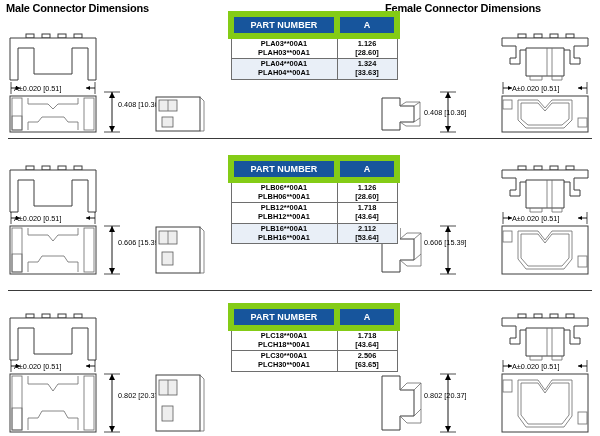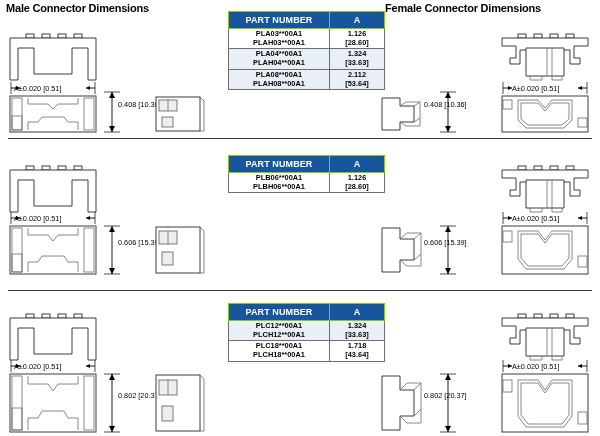--- a/index.html
+++ b/index.html
@@ -26,21 +26,21 @@
 
   
   .ptable{
     position:absolute;border-collapse:collapse;
     background:#fff;border:1px solid #5b5b5b;
     font-size:7.4px;font-weight:bold;
   }
   .ptable th{
     background:#17559c;color:#fff;font-size:9px;font-weight:bold;
     letter-spacing:.1px;padding:3px 2px;text-align:center;
-    border:1px solid #84cc16;
+    border:6px solid #84cc16;
   }
   .ptable th.col-pn{width:96px;}
   .ptable th.col-a{width:50px;}
   .ptable td{
     border:1px solid #6e6e6e;padding:1px 2px;text-align:center;
     line-height:1.18;vertical-align:middle;
   }
   .ptable tr.alt td{background:#e9eff7;text-align:center;}
   .pn-cell span{display:block;white-space:nowrap;}
   .a-cell .inch{display:block;}
@@ -134,21 +134,21 @@
     </svg>
   </div>
   <div class="dwg" style="left:440px;top:92px;">
     <svg width="16" height="40" viewBox="0 0 16 40">
       <path class="arrowline" d="M8,0 L8,40"></path>
       <path d="M8,0 L5,6 L11,6 Z" fill="#000"></path>
       <path d="M8,40 L5,34 L11,34 Z" fill="#000"></path>
       <path class="extline" d="M0,0 L16,0 M0,40 L16,40"></path>
     </svg>
   </div>
-  <div class="dimtxt two-line" style="left:424px;top:100px;width:34px;">
+  <div class="dimtxt two-line" style="left:424px;top:108px;width:34px;">
     <span>0.408</span>
     <span>[10.36]</span>
   </div>
   <div class="dwg" style="left:500px;top:34px;">
     <svg width="90" height="52" viewBox="0 0 90 52">
       <rect class="fillwhite" x="18" y="0" width="8" height="4"></rect>
       <rect class="fillwhite" x="34" y="0" width="8" height="4"></rect>
       <rect class="fillwhite" x="50" y="0" width="8" height="4"></rect>
       <rect class="fillwhite" x="66" y="0" width="8" height="4"></rect>
       <path class="fillwhite" d="M2,4 L88,4 L88,12 L74,12 L74,24 L80,24 L80,30 L70,30 L70,16 L20,16 L20,30 L10,30 L10,24 L16,24 L16,12 L2,12 Z"></path>
@@ -399,30 +399,20 @@
         <tr class="alt">
           <td class="pn-cell">
             <span>PLA04**00A1</span>
             <span>PLAH04**00A1</span>
           </td>
           <td class="a-cell">
             <span class="inch">1.324</span>
             <span class="mm">[33.63]</span>
           </td>
         </tr>
-        <tr class="alt">
-          <td class="pn-cell">
-            <span>PLA08**00A1</span>
-            <span>PLAH08**00A1</span>
-          </td>
-          <td class="a-cell">
-            <span class="inch">2.112</span>
-            <span class="mm">[53.64]</span>
-          </td>
-        </tr>
       </tbody>
   </table>
 
   <table class="ptable" id="table-1" style="left:228px;top:155px;">
     <thead>
       <tr>
         <th class="col-pn">PART NUMBER</th>
         <th class="col-a">A</th>
       </tr>
     </thead>
@@ -430,47 +420,67 @@
         <tr>
           <td class="pn-cell">
             <span>PLB06**00A1</span>
             <span>PLBH06**00A1</span>
           </td>
           <td class="a-cell">
             <span class="inch">1.126</span>
             <span class="mm">[28.60]</span>
           </td>
         </tr>
+        <tr>
+          <td class="pn-cell">
+            <span>PLB12**00A1</span>
+            <span>PLBH12**00A1</span>
+          </td>
+          <td class="a-cell">
+            <span class="inch">1.718</span>
+            <span class="mm">[43.64]</span>
+          </td>
+        </tr>
+        <tr class="alt">
+          <td class="pn-cell">
+            <span>PLB16**00A1</span>
+            <span>PLBH16**00A1</span>
+          </td>
+          <td class="a-cell">
+            <span class="inch">2.112</span>
+            <span class="mm">[53.64]</span>
+          </td>
+        </tr>
       </tbody>
   </table>
 
   <table class="ptable" id="table-2" style="left:228px;top:303px;">
     <thead>
       <tr>
         <th class="col-pn">PART NUMBER</th>
         <th class="col-a">A</th>
       </tr>
     </thead>
     <tbody>
-        <tr class="alt">
-          <td class="pn-cell">
-            <span>PLC12**00A1</span>
-            <span>PLCH12**00A1</span>
-          </td>
-          <td class="a-cell">
-            <span class="inch">1.324</span>
-            <span class="mm">[33.63]</span>
-          </td>
-        </tr>
         <tr>
           <td class="pn-cell">
             <span>PLC18**00A1</span>
             <span>PLCH18**00A1</span>
           </td>
           <td class="a-cell">
             <span class="inch">1.718</span>
             <span class="mm">[43.64]</span>
           </td>
         </tr>
+        <tr>
+          <td class="pn-cell">
+            <span>PLC30**00A1</span>
+            <span>PLCH30**00A1</span>
+          </td>
+          <td class="a-cell">
+            <span class="inch">2.506</span>
+            <span class="mm">[63.65]</span>
+          </td>
+        </tr>
       </tbody>
   </table>
 
 </div>
 
 </body></html>

